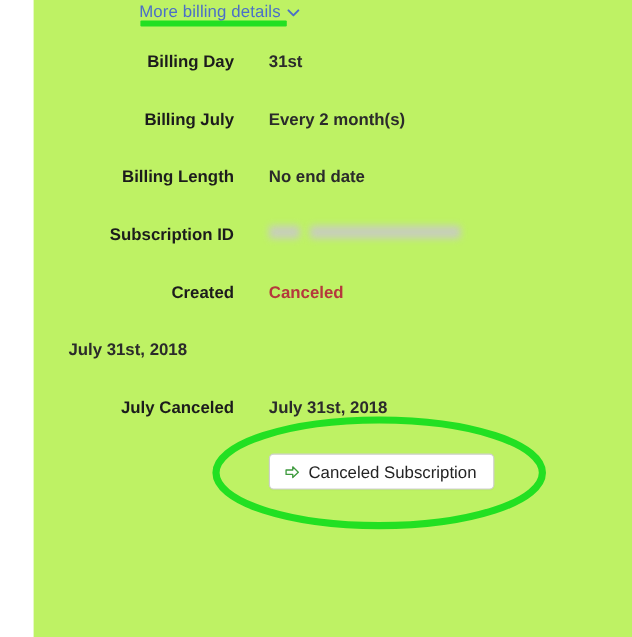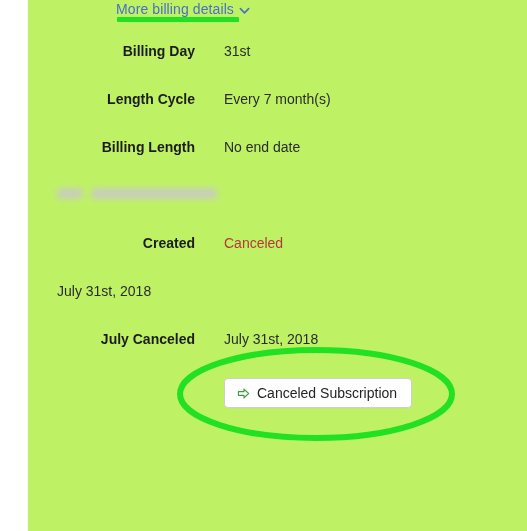--- a/index.html
+++ b/index.html
@@ -79,21 +79,21 @@
     font-size: 14px;
     font-weight: bold;
     color: #1c1c1c;
     line-height: 18px;
     padding-top: 1px;
     white-space: nowrap;
   }
   .row-value {
     margin-left: 29px;
     font-size: 14px;
-    font-weight: normal;
+    font-weight: bold;
     color: #2b2b2b;
     line-height: 18px;
     padding-top: 1px;
     white-space: nowrap;
   }
   .row-value.status-canceled {
     color: #b5383c;
   }
 
   
@@ -179,30 +179,31 @@
   </div>
 
   <div class="rows">
 
     <div class="row">
       <div class="row-label">Billing Day</div>
       <div class="row-value">31st</div>
     </div>
 
     <div class="row">
-      <div class="row-label">Length Cycle</div>
-      <div class="row-value">Every 7 month(s)</div>
+      <div class="row-label">Billing July</div>
+      <div class="row-value">Every 2 month(s)</div>
     </div>
 
     <div class="row">
       <div class="row-label">Billing Length</div>
       <div class="row-value">No end date</div>
     </div>
 
     <div class="row">
+      <div class="row-label">Subscription ID</div>
       <div class="redacted">
         <span class="blk-a"></span>
         <span class="blk-b"></span>
         <span class="redacted-text"></span>
       </div>
     </div>
 
     <div class="row">
       <div class="row-label">Created</div>
       <div class="row-value status-canceled">Canceled</div>

